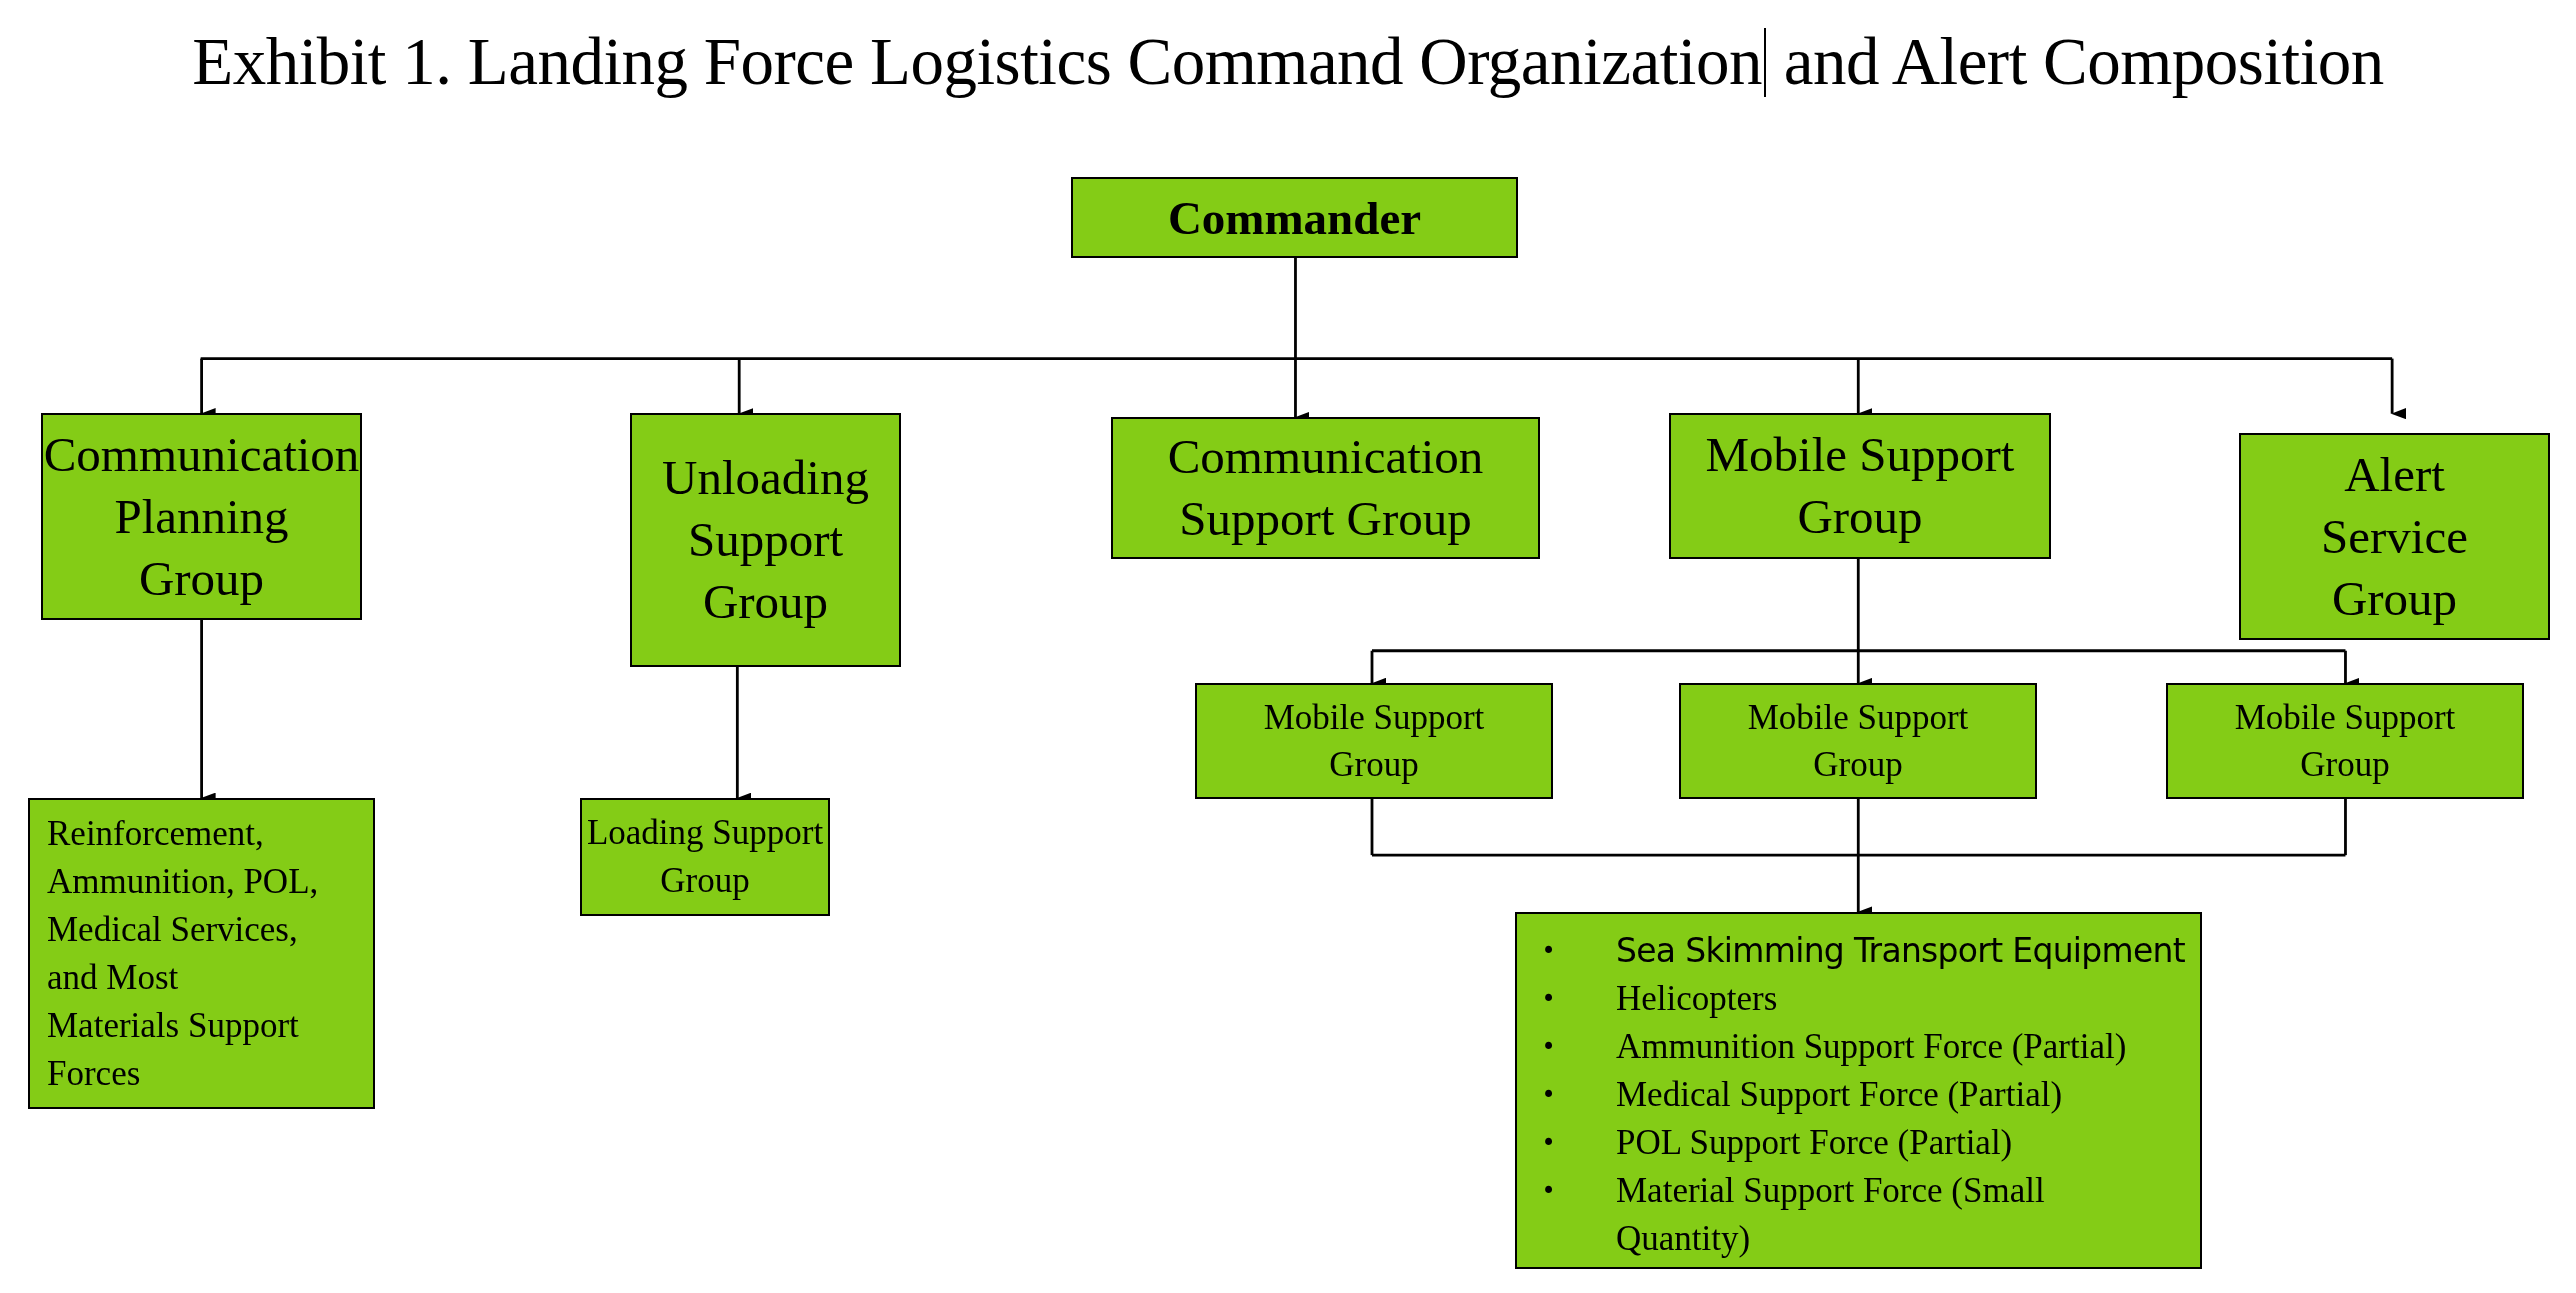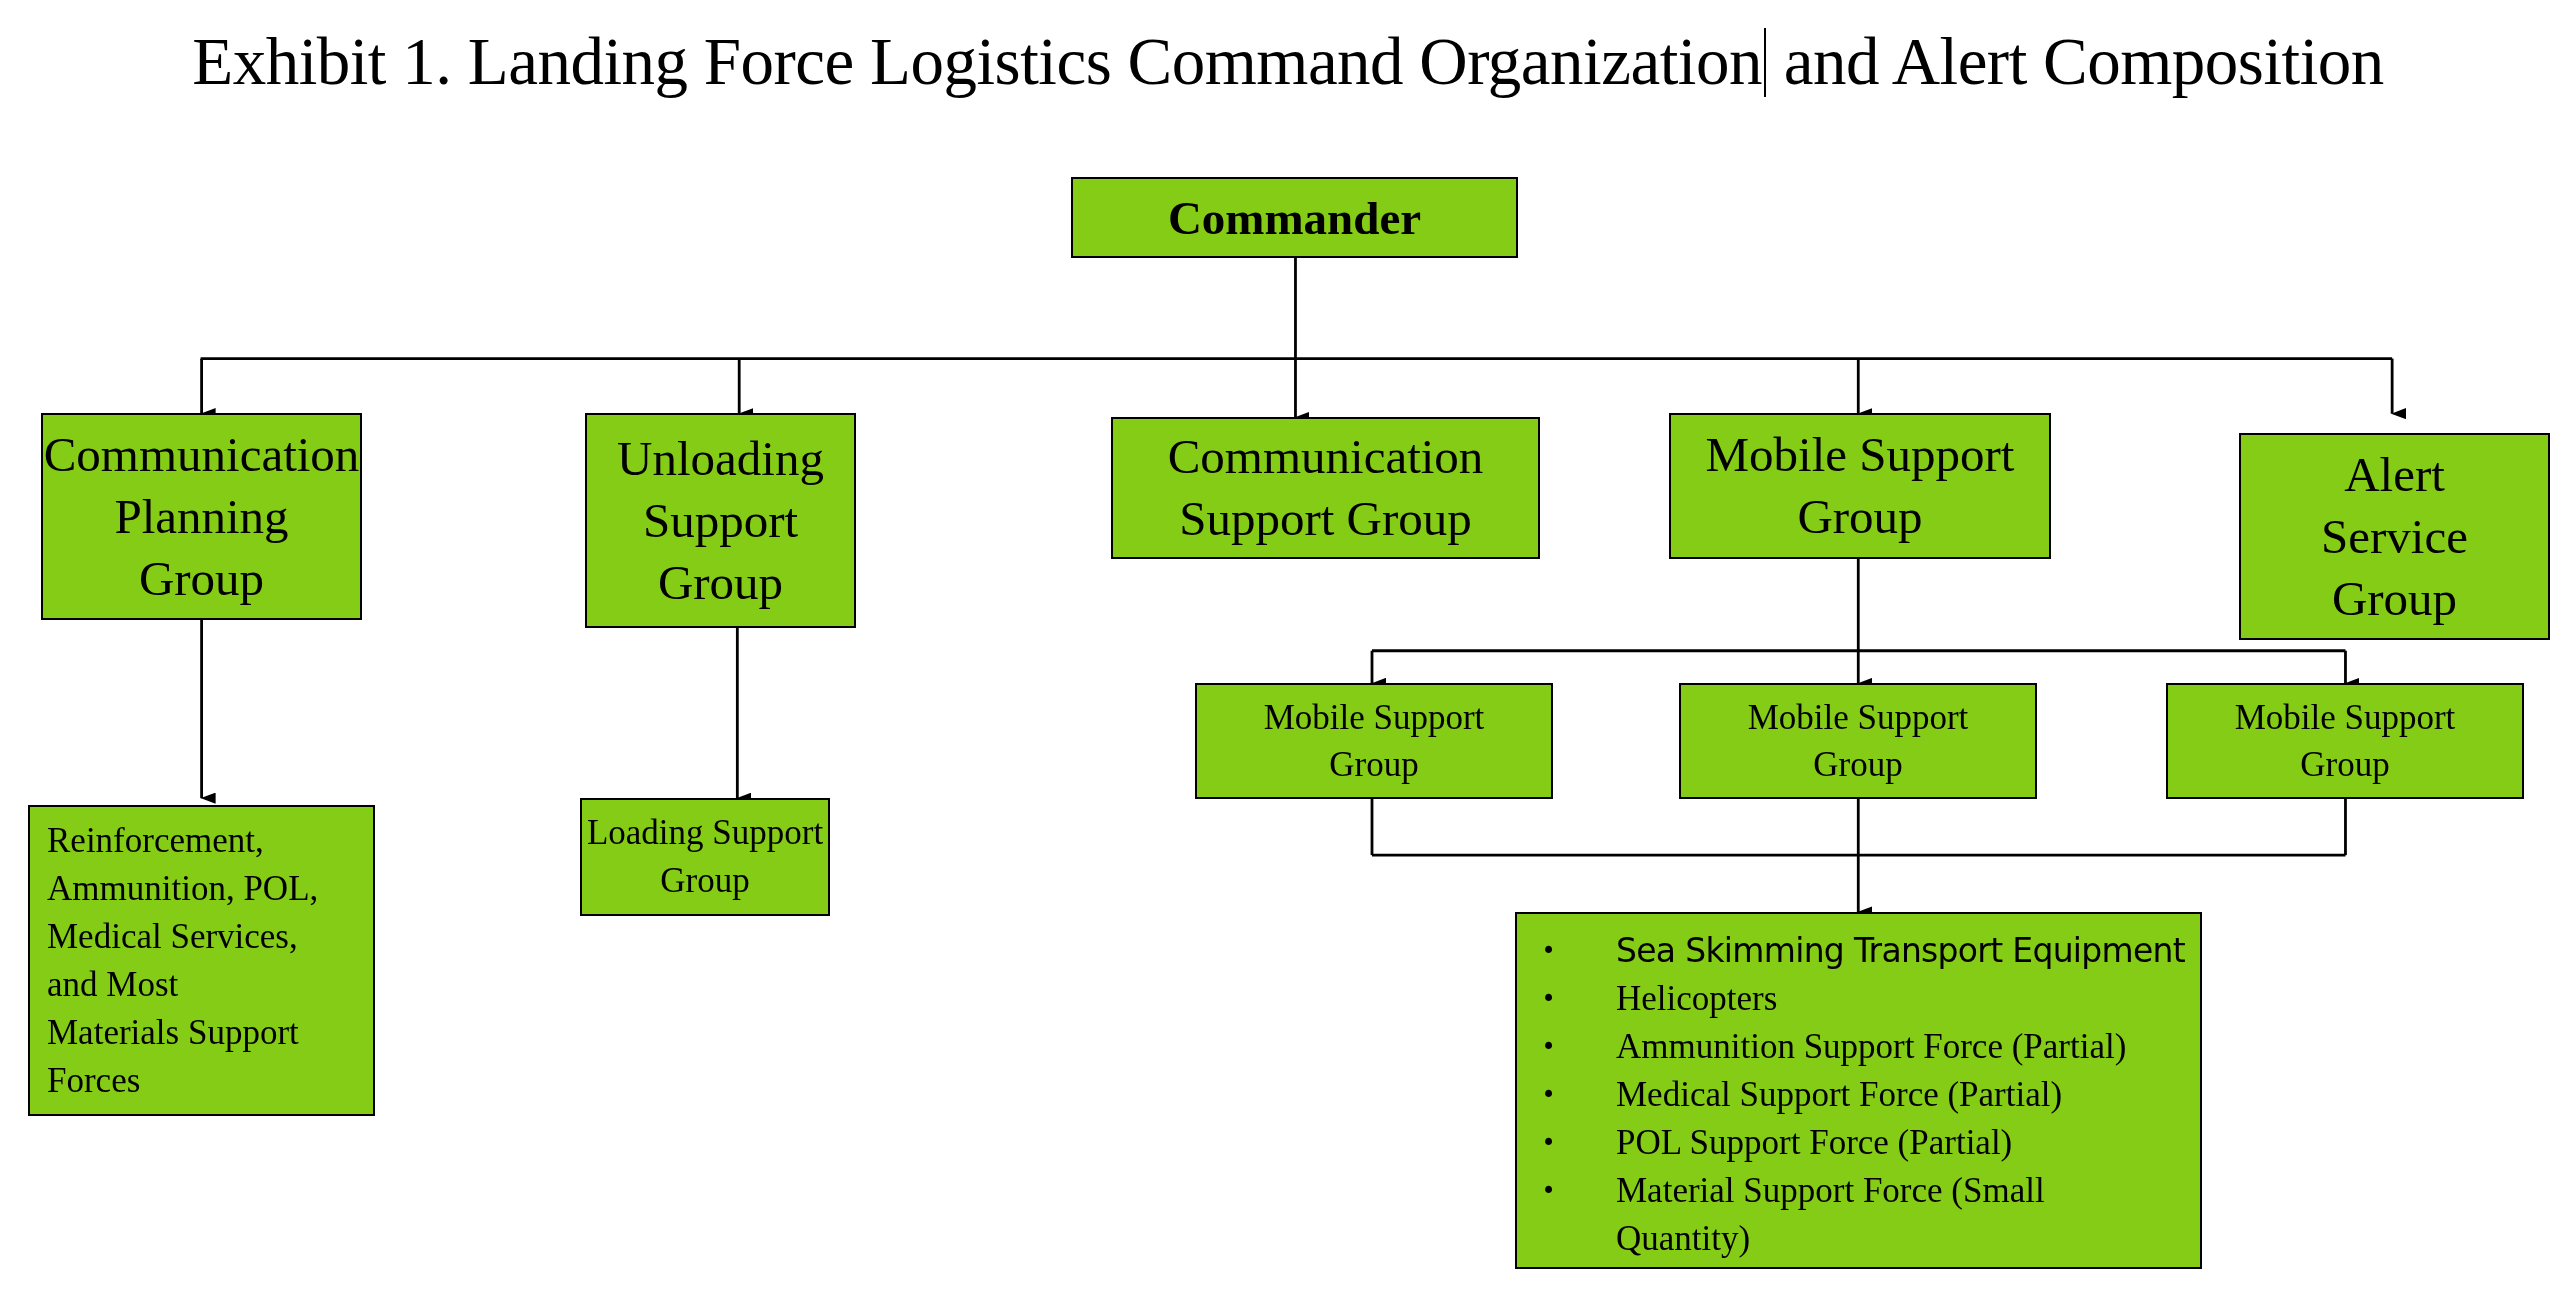--- a/index.html
+++ b/index.html
@@ -9,21 +9,21 @@
            font-size: 67px; line-height: 80px; white-space: nowrap; letter-spacing: -0.5px; }
   #title .caret { display: inline-block; width: 1.9px; height: 69px; background: #000;
                   vertical-align: -13px; margin: 0 1.9px; }
   svg#connectors { position: absolute; left: 0; top: 0; }
   .box { position: absolute; box-sizing: border-box; border: 2.8px solid #000; background: #84cc16;
          display: flex; align-items: center; justify-content: center; text-align: center; }
   .box .lbl { display: block; white-space: pre-line; }
   .lvl0 { font-weight: bold; font-size: 47px; line-height: 56px; }
   .lvl1 { font-size: 49px; line-height: 62px; }
   .lvl2 { font-size: 35px; line-height: 47px; }
-  .leftalign { justify-content: flex-start; text-align: left; padding-left: 17px; margin-top: 7px; }
+  .leftalign { justify-content: flex-start; text-align: left; padding-left: 17px; }
   .leaf { font-size: 35px; line-height: 48px; }
   #list-box { align-items: flex-start; justify-content: flex-start; text-align: left; padding: 13px 9.3px 0 17px; }
   #list-box ul { list-style: none; margin: 0; padding: 0; }
   #list-box li { position: relative; padding-left: 82px; font-size: 35px; line-height: 48px; }
   #list-box li .bullet { position: absolute; left: 7.5px; top: 0; font-family: "DejaVu Sans", sans-serif; font-size: 24px; }
   #list-box li.sans { font-family: "DejaVu Sans", sans-serif; font-size: 33px; letter-spacing: -0.7px; }
 </style>
 </head>
 <body>
 
@@ -66,21 +66,21 @@
 
 <div class="box lvl0" style="left:1071px; top:177px; width:447px; height:81px;">
   <span class="lbl">Commander</span>
 </div>
 
 <div class="box lvl1" style="left:41px; top:413px; width:321px; height:207px;">
   <span class="lbl">Communication
 Planning
 Group</span>
 </div>
-<div class="box lvl1" style="left:585px; top:413px; width:271px; height:215px;">
+<div class="box lvl1" style="left:630px; top:413px; width:271px; height:254px;">
   <span class="lbl">Unloading
 Support
 Group</span>
 </div>
 <div class="box lvl1" style="left:1111px; top:417px; width:429px; height:142px;">
   <span class="lbl">Communication
 Support Group</span>
 </div>
 <div class="box lvl1" style="left:1669px; top:413px; width:382px; height:146px;">
   <span class="lbl">Mobile Support

